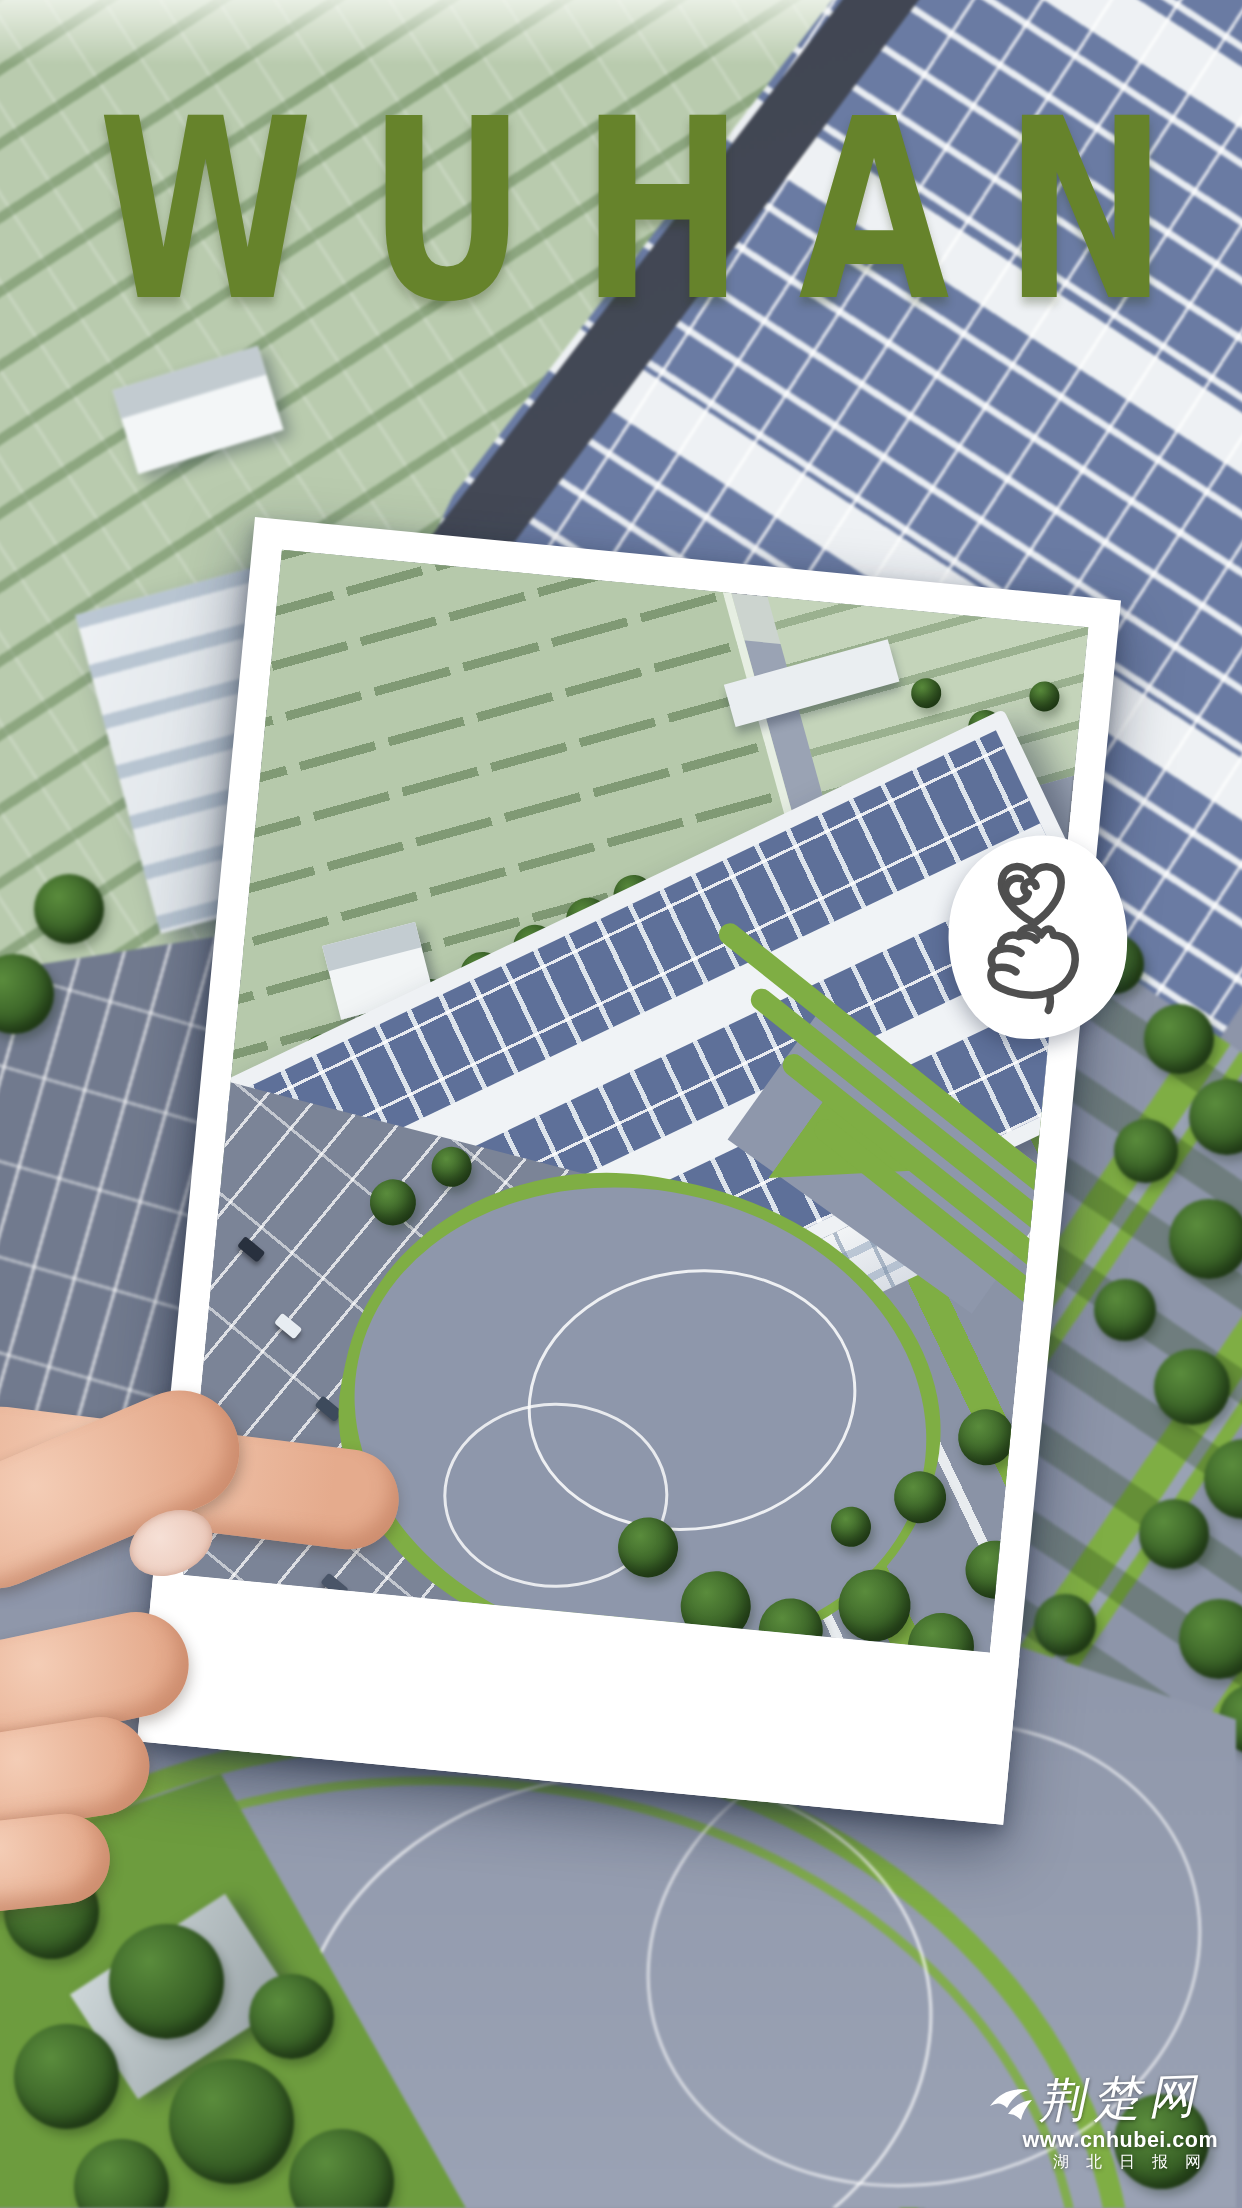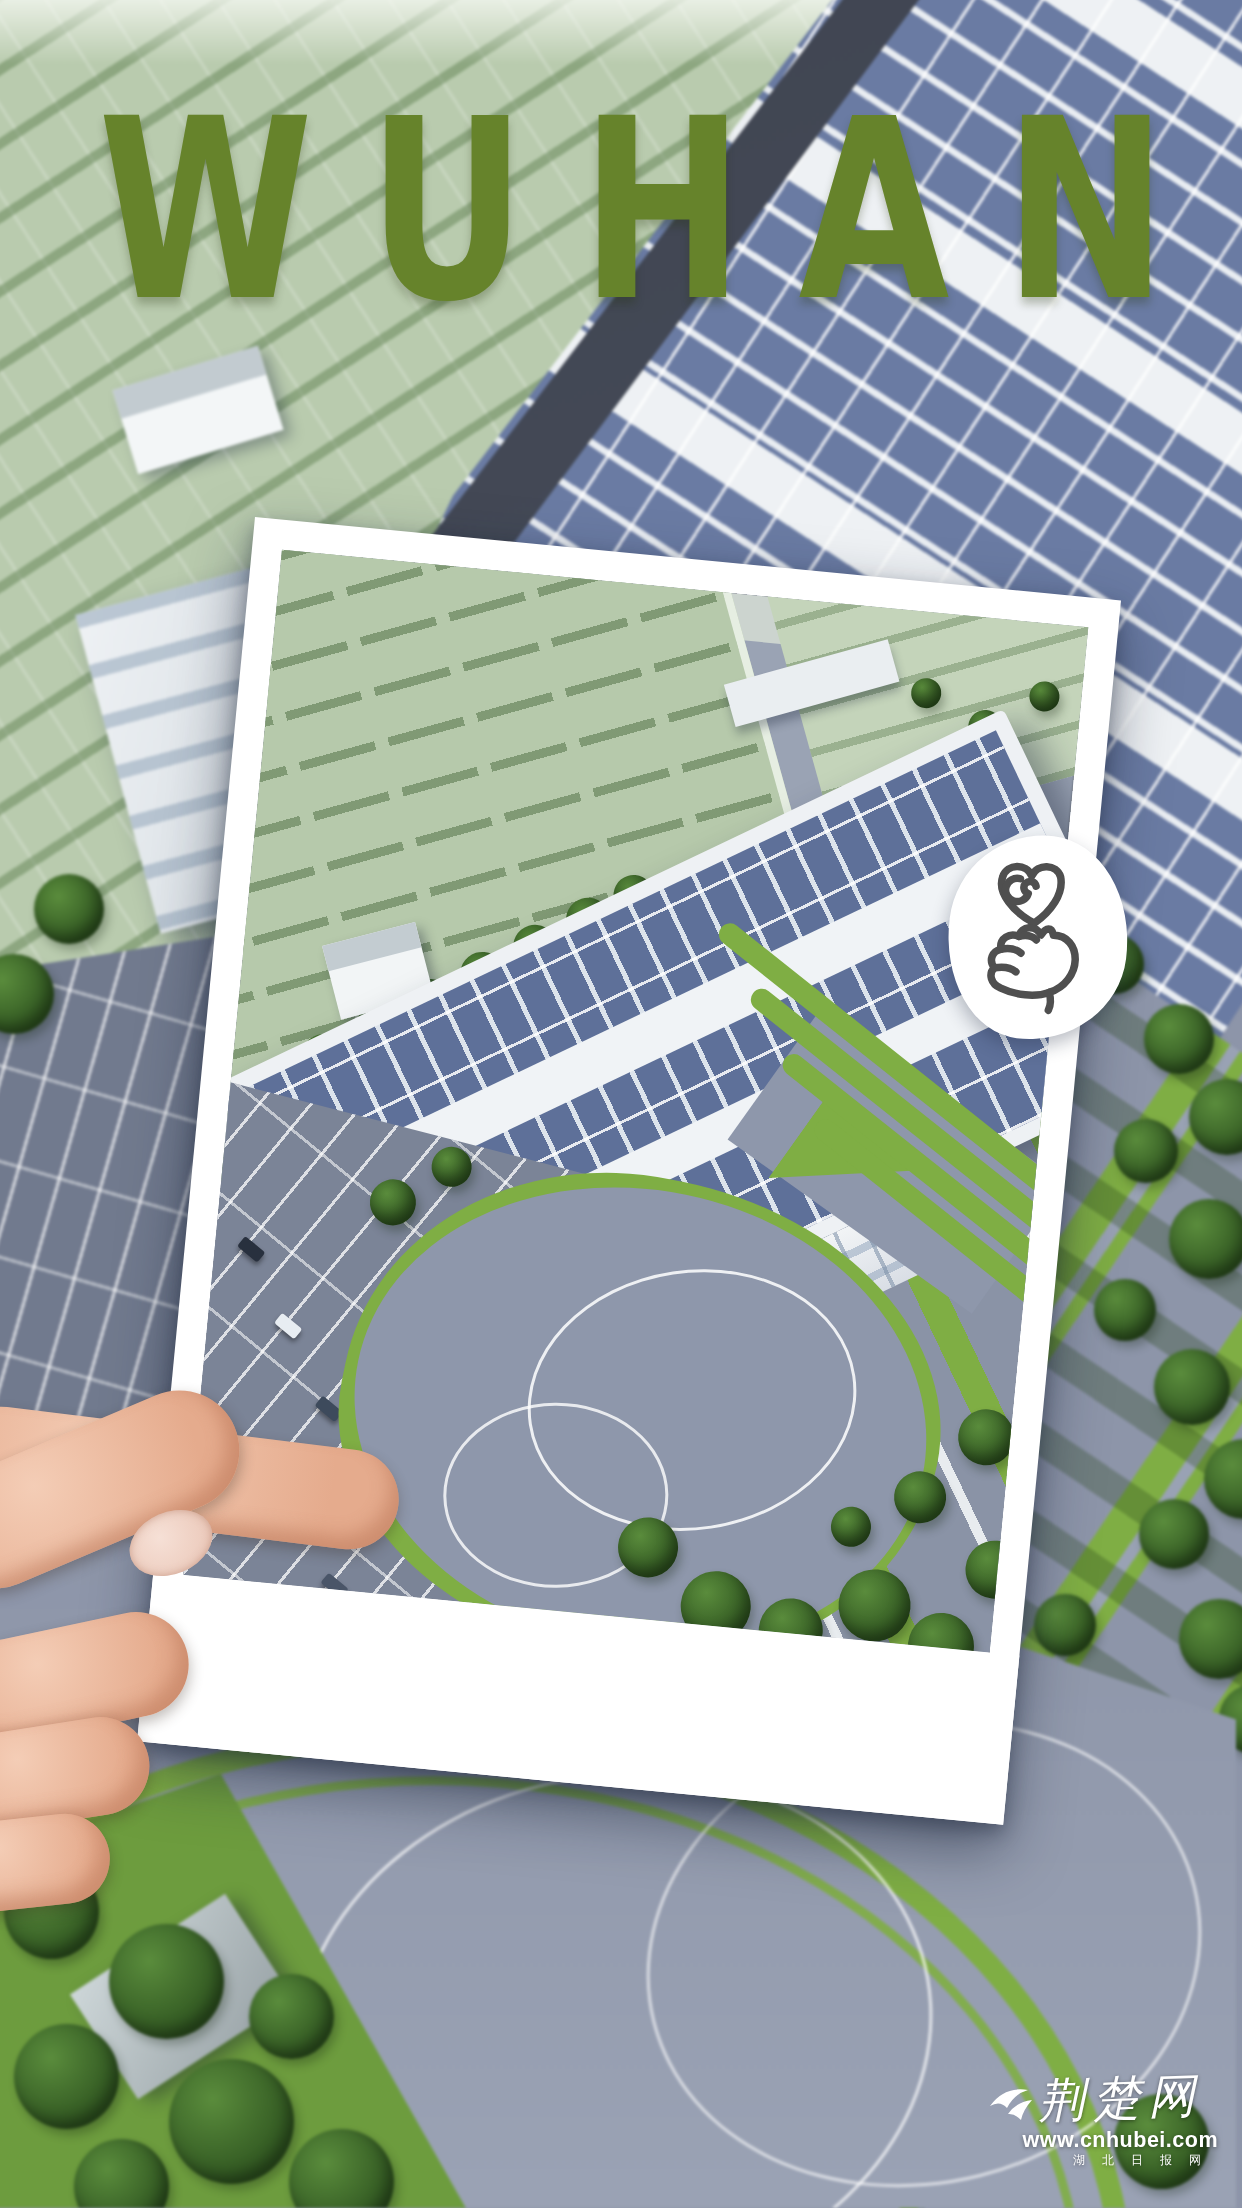--- a/index.html
+++ b/index.html
@@ -150,21 +150,21 @@
     text-shadow:0 7px 10px rgba(35,50,10,.28);}
 
   
   .wm{right:24px;bottom:36px;width:230px;height:96px;color:#fff;
     text-shadow:0 1px 4px rgba(0,0,0,.45);}
   .wm-row{right:0;top:0;width:230px;height:52px;}
   .wm-icon{left:0;top:6px;width:48px;height:42px;}
   .wm-logo{left:50px;top:-4px;width:180px;font-family:"DejaVu Serif","Liberation Serif",serif;
     font-size:47px;line-height:52px;letter-spacing:8px;transform:rotate(-2deg);font-style:italic;}
   .wm-url{left:0;top:52px;width:230px;font-size:21.5px;font-weight:bold;letter-spacing:.5px;text-align:right;}
-  .wm-site{left:0;top:76px;width:230px;font-size:12px;letter-spacing:17px;text-align:right;white-space:nowrap;}
+  .wm-site{left:0;top:76px;width:230px;font-size:16px;letter-spacing:17px;text-align:right;white-space:nowrap;}
 </style>
 </head>
 <body>
 
 <div class="stage">
 
   <div class="bg">
     <div class="bg-roof"></div>
     <div class="bg-field"></div>
     <div class="bg-road"></div>

